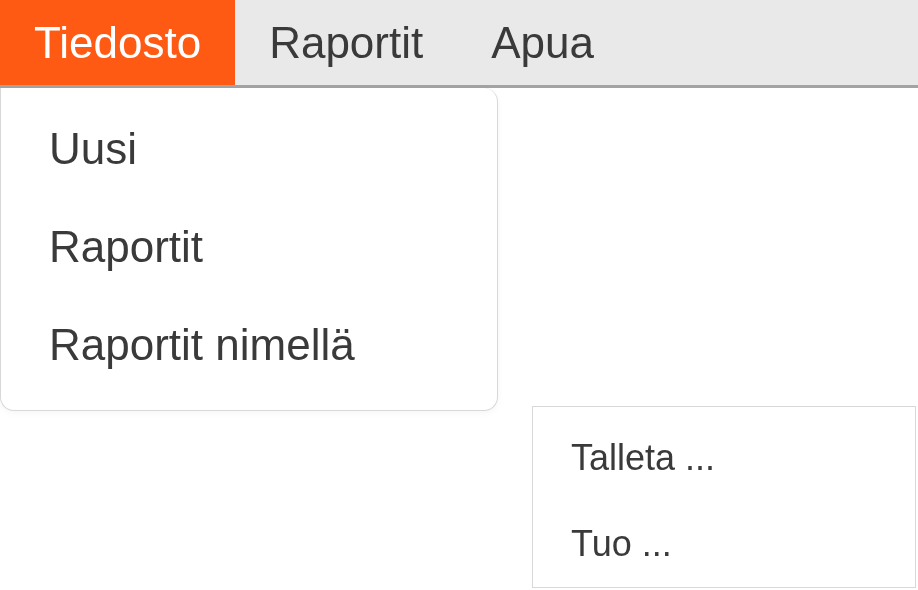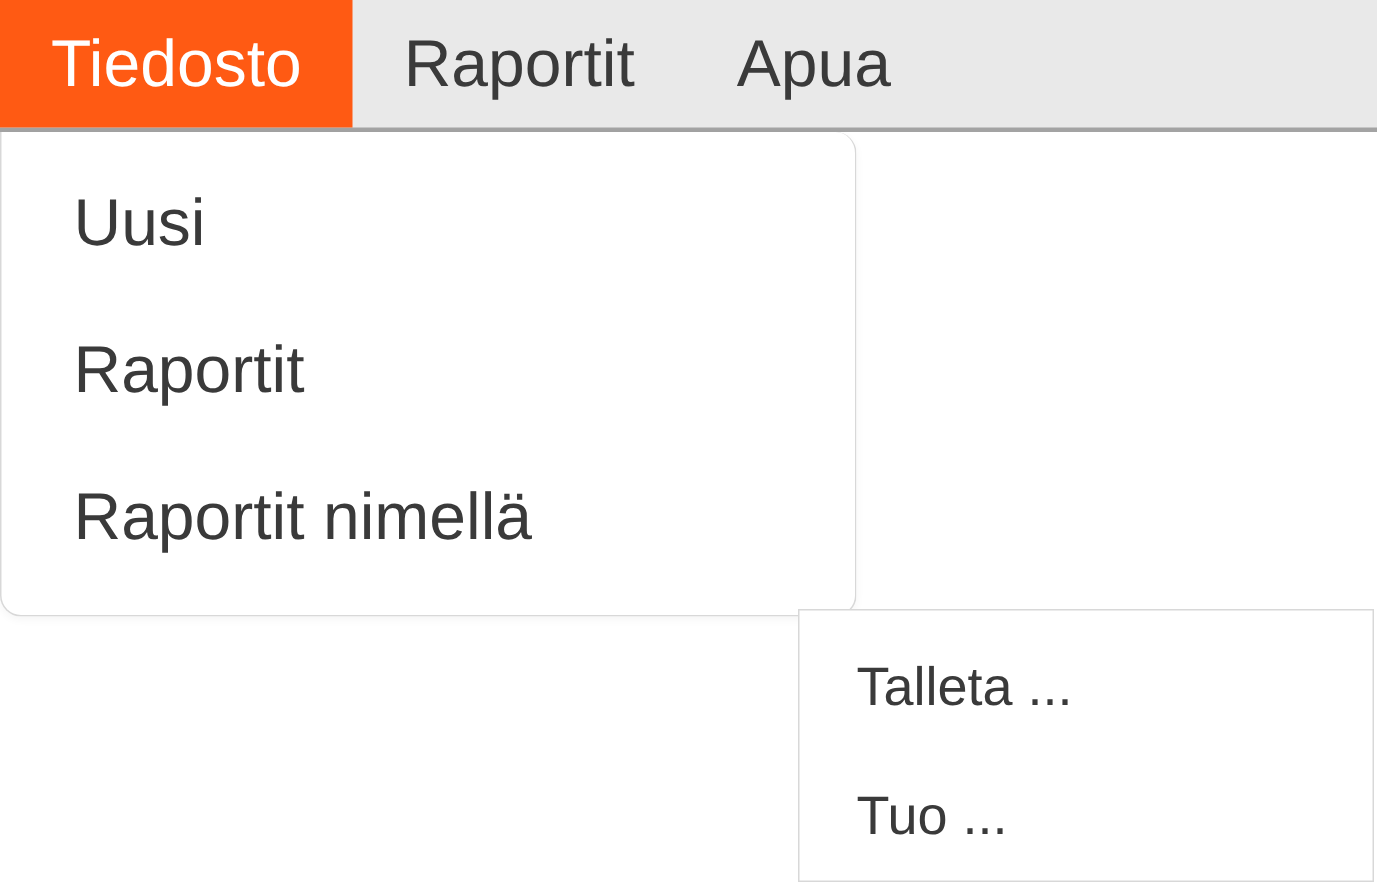--- a/index.html
+++ b/index.html
@@ -27,21 +27,21 @@
       user-select: none;
     }
     .menubar-item.active {
       background: #ff5a13;
       color: #ffffff;
     }
     .dropdown {
       position: absolute;
       top: 88px;
       left: 0;
-      width: 571px;
+      width: 498px;
       background: #ffffff;
       border: 1px solid #d8d8d8;
       border-top: none;
       border-radius: 0 14px 14px 14px;
       padding: 10px 0 14px 0;
       box-shadow: 0 2px 6px rgba(0,0,0,0.04);
     }
     .dropdown-item {
       padding: 22px 38px;
       font-size: 44px;

